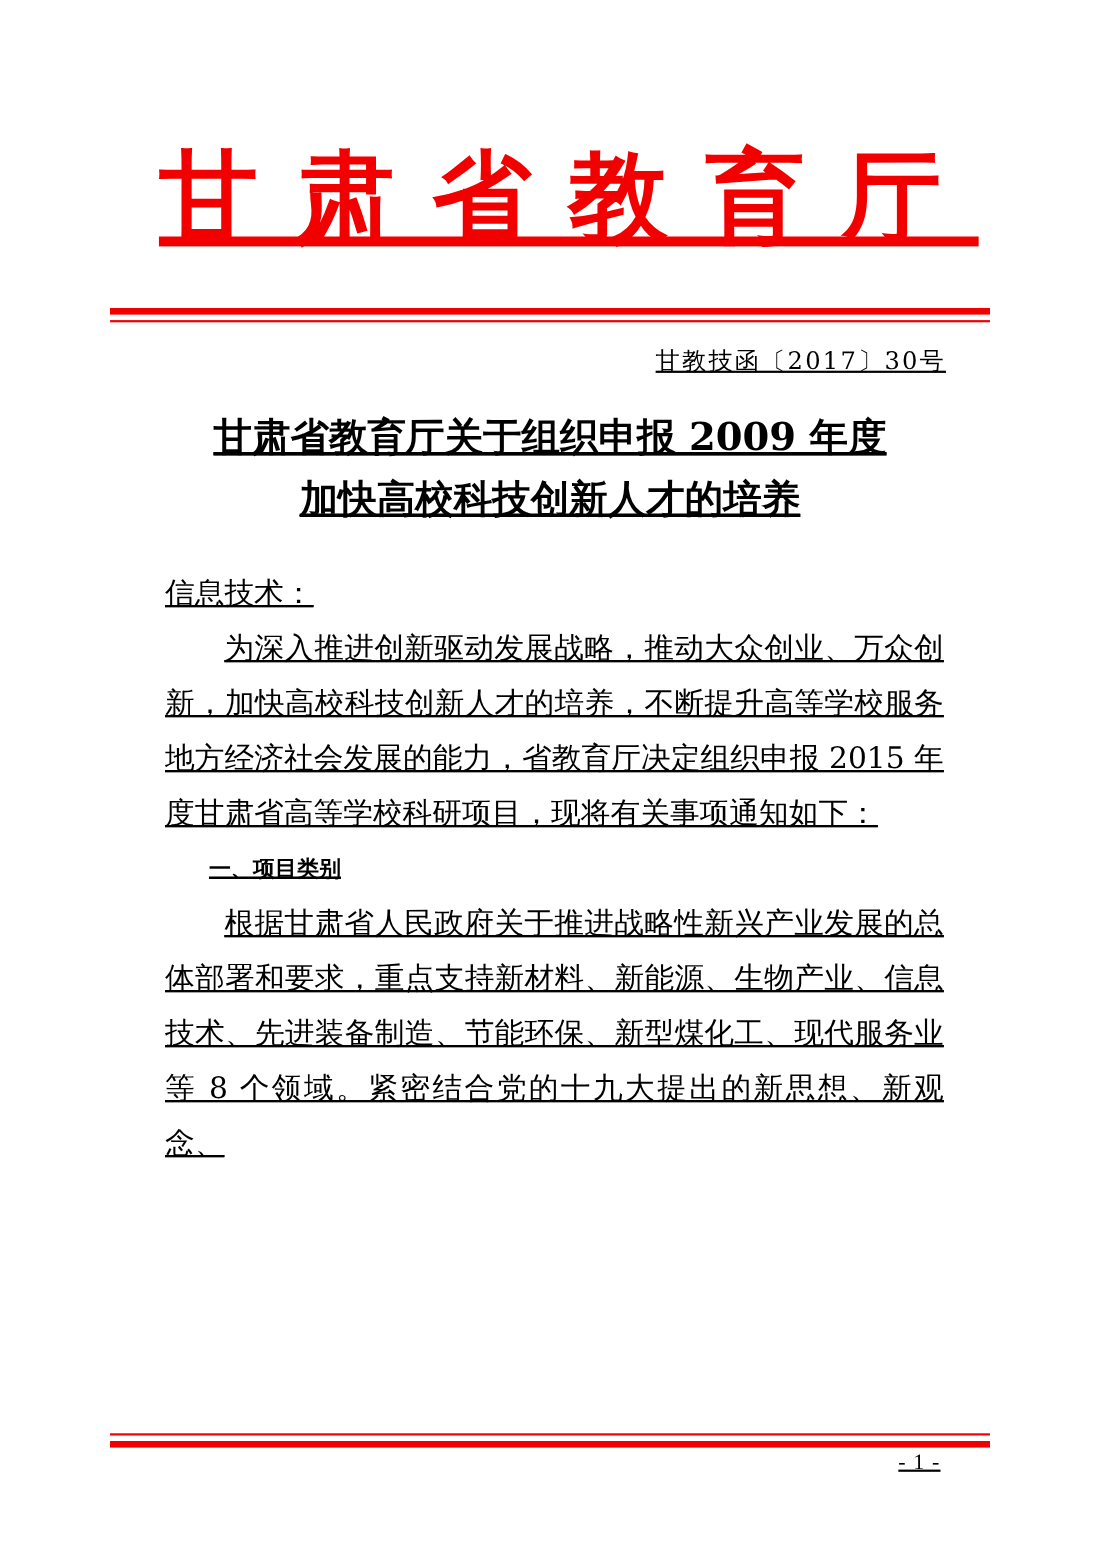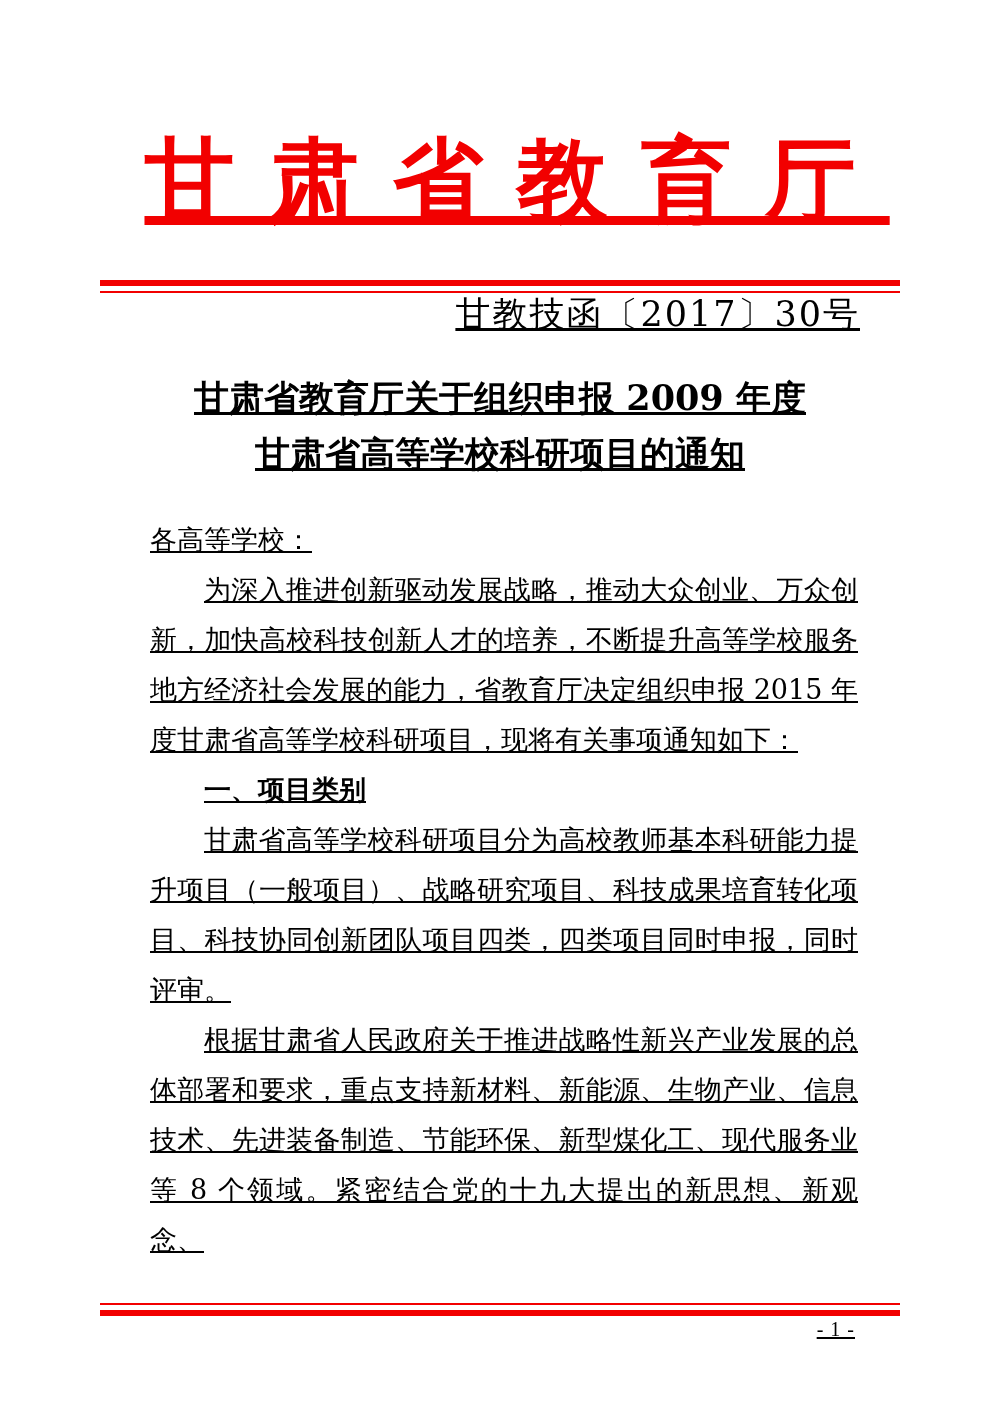--- a/index.html
+++ b/index.html
@@ -39,23 +39,23 @@
     top: 280px;
     left: 100px;
     width: 800px;
   }
   .rule-top .thick { height: 6px; background: #f20000; }
   .rule-top .gap   { height: 5px; }
   .rule-top .thin  { height: 2px; background: #f20000; }
 
   .doc-number {
     position: absolute;
-    top: 296px;
+    top: 311px;
     right: 140px;
-    font-size: 35px;
+    font-size: 22px;
     line-height: 36px;
     letter-spacing: 2px;
     font-family: "DejaVu Serif", "Liberation Serif", serif;
   }
 
   
   .notice-title {
     position: absolute;
     top: 370px;
     left: 0;
@@ -75,21 +75,21 @@
     width: 708px;
     font-size: 27px;
     line-height: 50px;
     text-align: justify;
     text-justify: inter-ideograph;
     font-family: "DejaVu Serif", "Liberation Serif", serif;
   }
   .body-text p.para { text-indent: 2em; }
   .body-text p.salutation { text-indent: 0; }
   .body-text h3.section-heading {
-    font-size: 27px;
+    font-size: 20px;
     line-height: 50px;
     font-weight: bold;
     text-indent: 2em;
     font-family: "Liberation Sans", "DejaVu Sans", sans-serif;
   }
 
   
   .rule-bottom {
     position: absolute;
     top: 1303px;
@@ -120,29 +120,28 @@
   <div class="rule-top">
     <div class="thick"></div>
     <div class="gap"></div>
     <div class="thin"></div>
   </div>
 
   <div class="doc-number">甘教技函〔2017〕30号</div>
 
   <div class="notice-title">
     <span>甘肃省教育厅关于组织申报 2009 年度</span><br>
-    <span>甘肃省高等学校科研项目的通知</span>
+    <span>加快高校科技创新人才的培养</span>
   </div>
 
   <div class="body-text">
-    <p class="salutation">各高等学校：</p>
+    <p class="salutation">信息技术：</p>
     <p class="para">为深入推进创新驱动发展战略，推动大众创业、万众创新，加快高校科技创新人才的培养，不断提升高等学校服务地方经济社会发展的能力，省教育厅决定组织申报 2015 年度甘肃省高等学校科研项目，现将有关事项通知如下：</p>
 
     <h3 class="section-heading">一、项目类别</h3>
-    <p class="para">甘肃省高等学校科研项目分为高校教师基本科研能力提升项目（一般项目）、战略研究项目、科技成果培育转化项目、科技协同创新团队项目四类，四类项目同时申报，同时评审。</p>
 
     <p class="para">根据甘肃省人民政府关于推进战略性新兴产业发展的总体部署和要求，重点支持新材料、新能源、生物产业、信息技术、先进装备制造、节能环保、新型煤化工、现代服务业等 8 个领域。紧密结合党的十九大提出的新思想、新观念、</p>
   </div>
 
   <div class="rule-bottom">
     <div class="thin"></div>
     <div class="gap"></div>
     <div class="thick"></div>
   </div>
 

